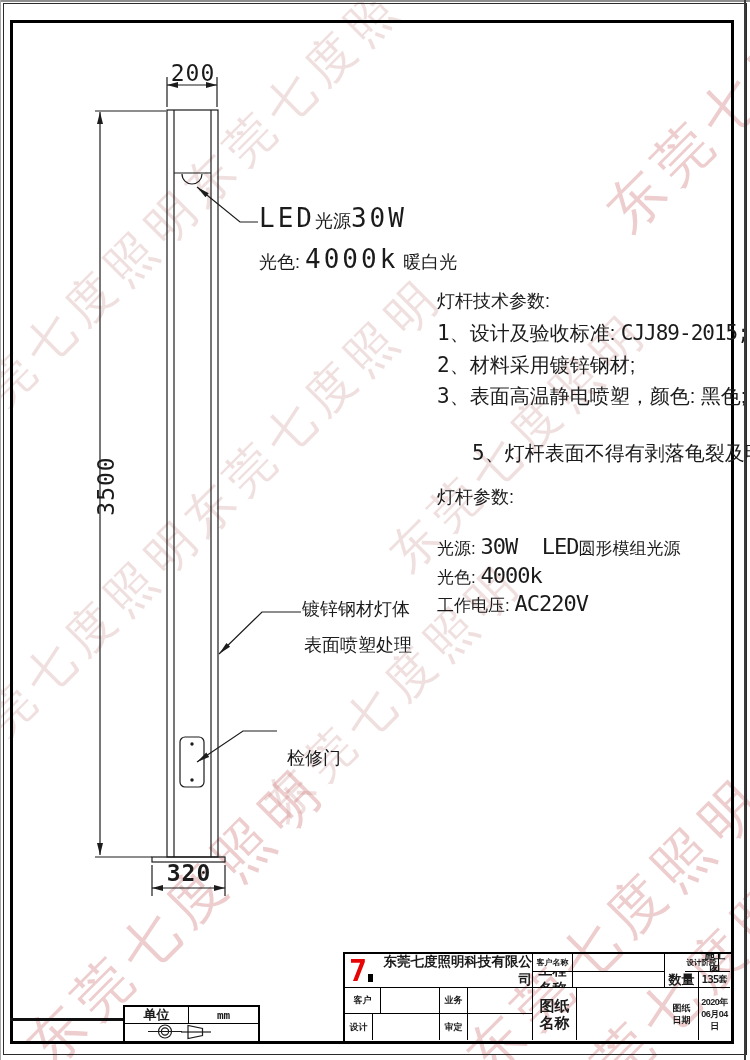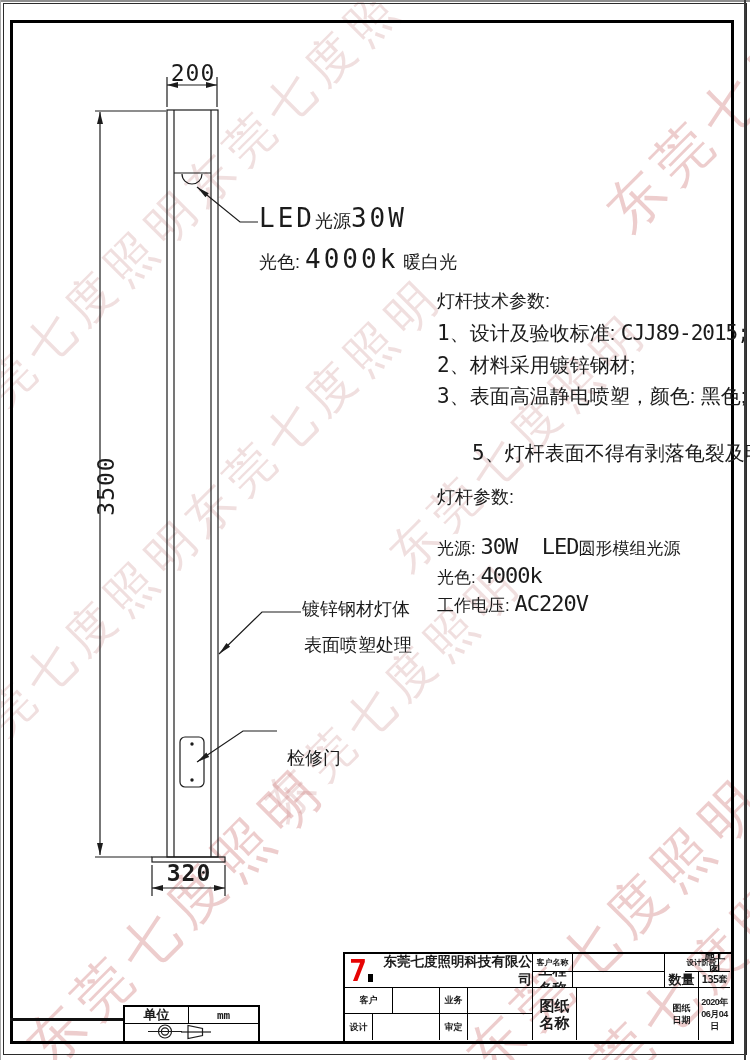--- a/index.html
+++ b/index.html
@@ -55,21 +55,21 @@
   #title-block{position:absolute;left:343px;top:952px;width:390px;height:91px;border:2.5px solid #000;
                box-sizing:border-box;z-index:3;}
   .cell{position:absolute;box-sizing:border-box;border:0 solid #000;overflow:hidden;}
   .br{border-right-width:1px;} .bb{border-bottom-width:1px;}
   .lab{display:flex;align-items:center;justify-content:center;text-align:center;font-weight:bold;}
   #c-company{left:0;top:0;width:188px;height:34px;display:flex;align-items:center;padding-left:4px;}
   .logo{font-family:"DejaVu Sans Mono",monospace;font-size:30px;font-weight:900;color:#e60404;line-height:30px;}
   .logo-mark{display:inline-block;width:5px;height:8px;background:#000;margin:14px 3px 0 1px;}
   .company-name{font-size:13.5px;font-weight:bold;letter-spacing:0px;text-align:right;}
   .small-lab{font-size:9px;}
-  #c-kehu-label{left:0;top:34px;width:48px;height:26px;}
+  #c-kehu-label{left:0;top:34px;width:36px;height:26px;}
   #c-kehu-val{left:28px;top:34px;width:67px;height:26px;}
   #c-yewu-label{left:95px;top:34px;width:28px;height:26px;}
   #c-yewu-val{left:123px;top:34px;width:65px;height:26px;}
   #c-sheji-label{left:0;top:60px;width:28px;height:26px;}
   #c-sheji-val{left:28px;top:60px;width:67px;height:26px;}
   #c-shending-label{left:95px;top:60px;width:28px;height:26px;}
   #c-shending-val{left:123px;top:60px;width:65px;height:26px;}
   #c-custname-label{left:188px;top:0;width:40px;height:18px;font-size:8px;}
   #c-custname-val{left:228px;top:0;width:92px;height:18px;}
   #c-proj-label{left:188px;top:18px;width:40px;height:16px;font-size:14px;}

